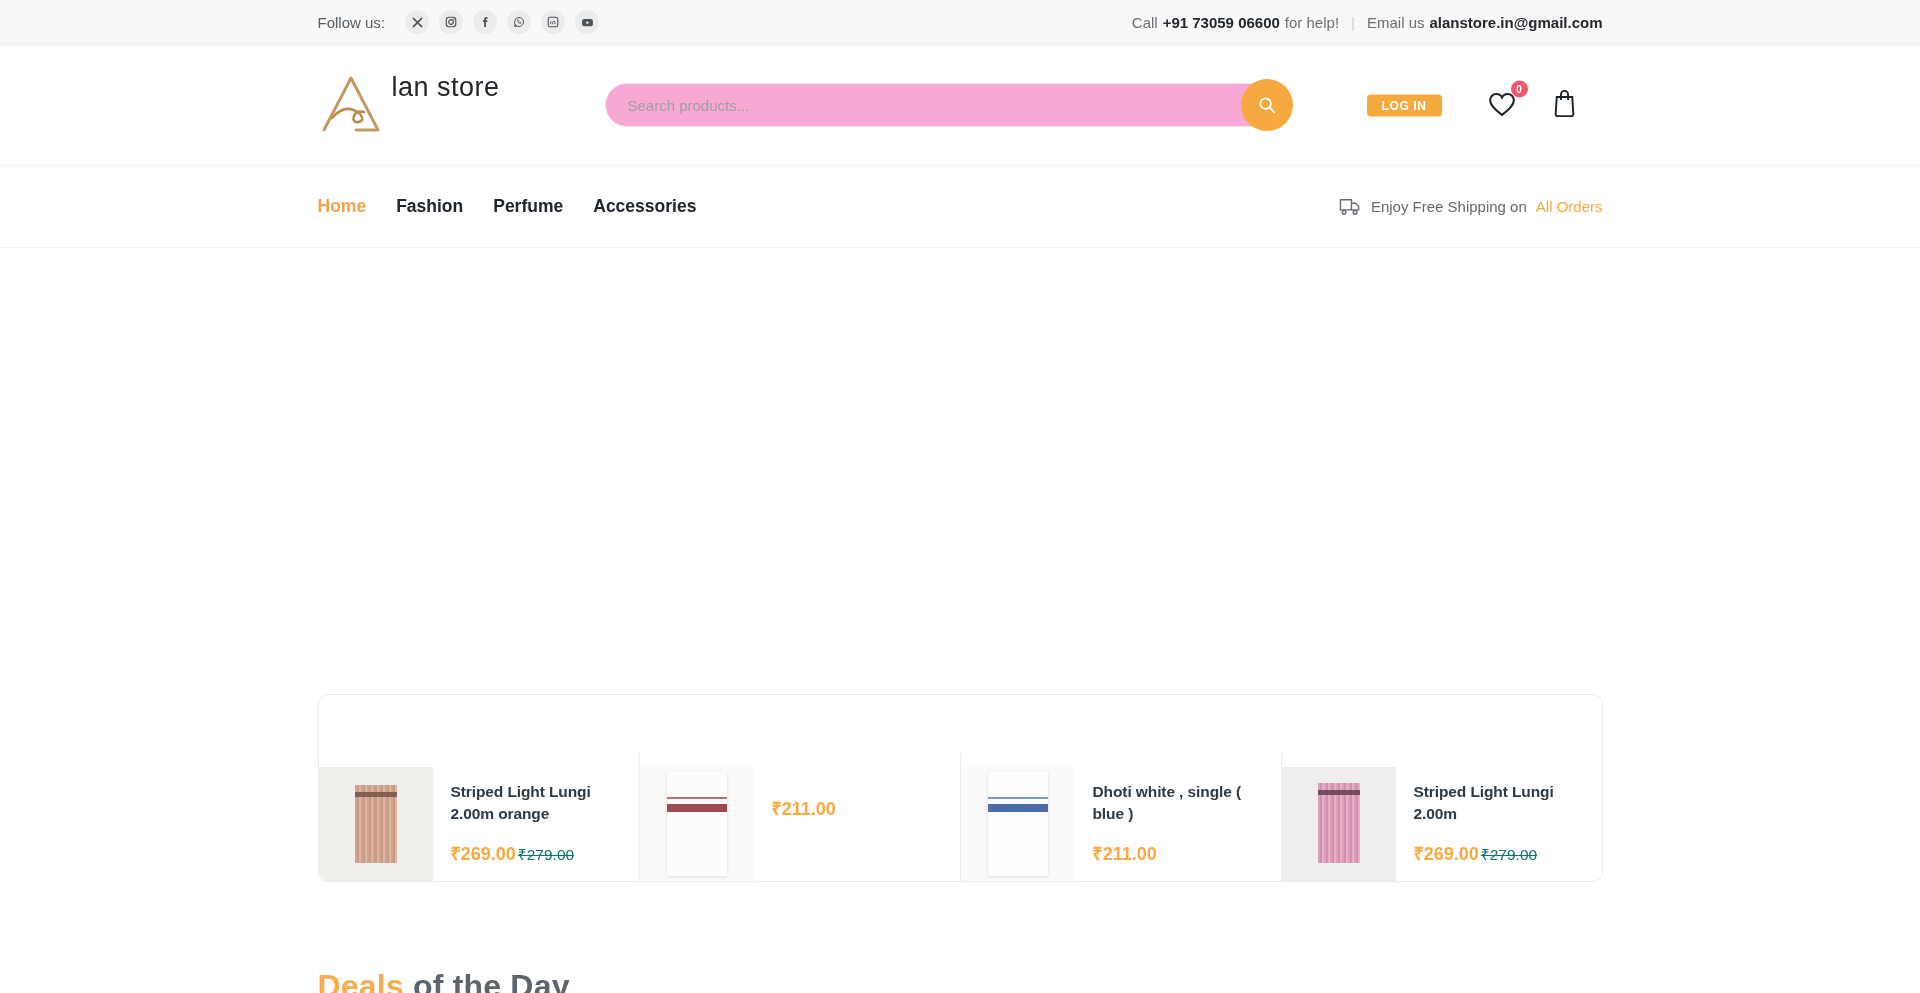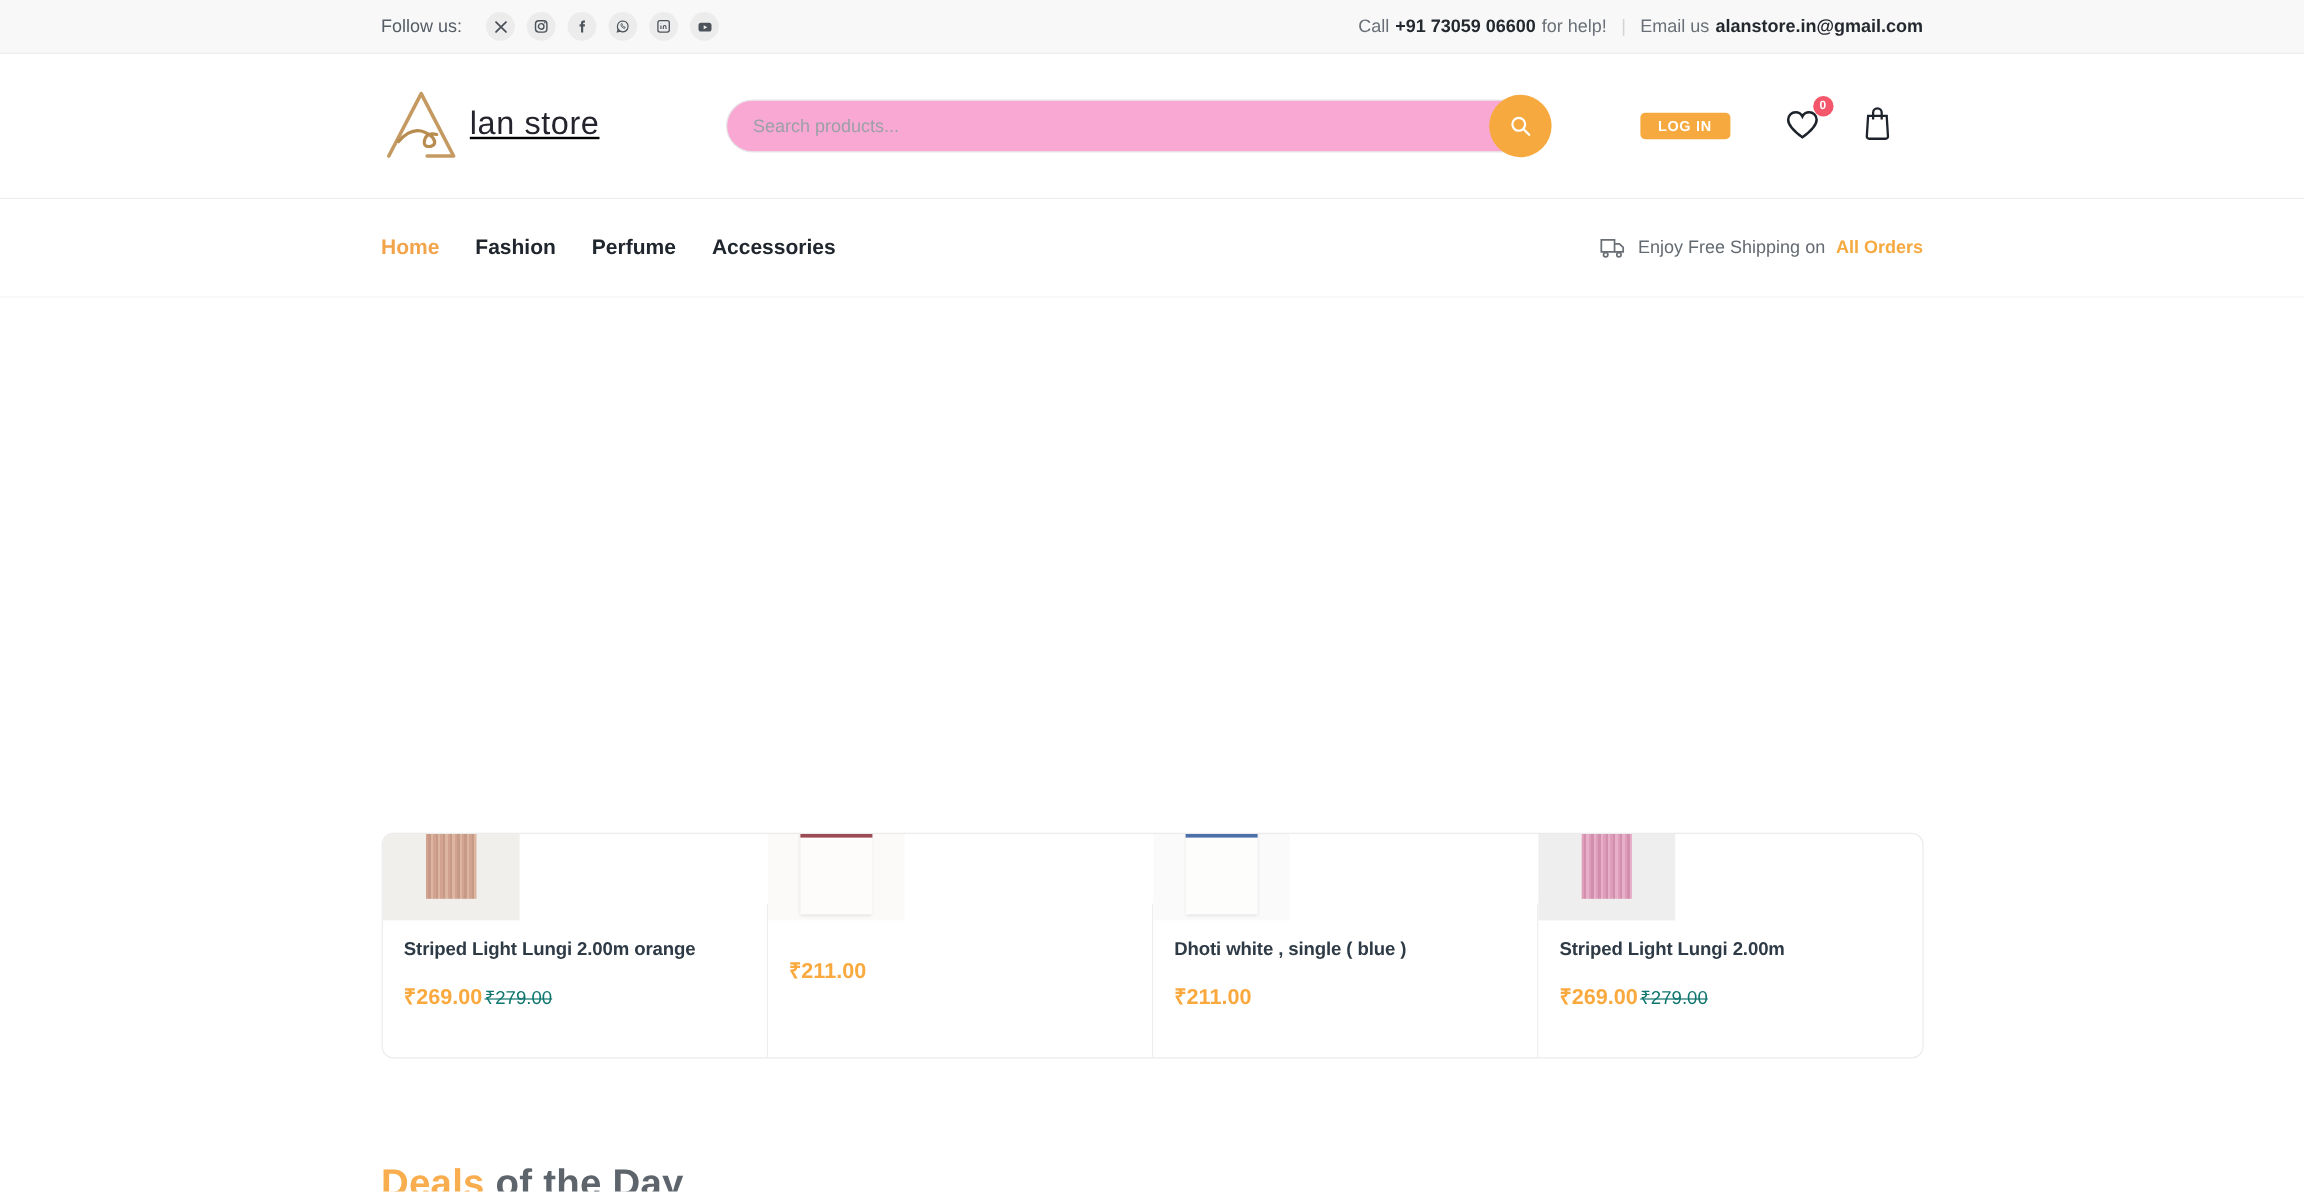--- a/index.html
+++ b/index.html
@@ -17,21 +17,21 @@
              align-items:center; justify-content:center; cursor:pointer; }
   .soc-btn svg { display:block; }
   .contact { display:flex; align-items:center; font-size:15px; color:#6a7077; }
   .contact b { color:#24292f; font-weight:700; margin:0 5px; }
   .contact .sep { color:#d3d3d3; margin:0 12px; }
   .contact .mail { color:#24292f; font-weight:700; margin-left:5px; }
 
   
   .header { height:121px; border-bottom:1px solid #ededed; background:#fff; }
   .header .container { height:120px; display:flex; align-items:center; }
-  .brand { display:flex; align-items:center; cursor:pointer;text-decoration:underline; }
+  .brand { display:flex; align-items:flex-start; cursor:pointer; }
   .brand-text { font-size:27px; color:#24252c; letter-spacing:.5px; margin-left:2px; padding-bottom:4px; }
   .search-wrap { position:absolute; left:287px; top:50%; transform:translateY(-50%);
                  width:687px; height:44px; border:1px solid #e7e7e7; border-radius:22px;
                  background:#f9a8d4; display:flex; align-items:center; }
   .search-wrap input { border:none; outline:none; background:transparent; width:580px;
                        margin-left:22px; font-size:15px; color:#333; font-family:"Liberation Sans",sans-serif; }
   .search-wrap input::placeholder { color:#9aa0a6; }
   .search-btn { position:absolute; right:-2px; top:50%; transform:translateY(-50%);
                 width:52px; height:52px; border-radius:50%; border:none; cursor:pointer;
                 display:flex; align-items:center; justify-content:center; }
@@ -46,31 +46,31 @@
                 display:flex; align-items:center; justify-content:center; }
   .cart { margin-left:32px; cursor:pointer; }
 
   
   .nav { height:82px; border-bottom:1px solid #f2f2f2; background:#fff; }
   .nav .container { height:81px; display:flex; align-items:center; justify-content:space-between; }
   .nav-links { display:flex; gap:30px; }
   .nav-link { font-size:17.5px; font-weight:700; color:#20262d; cursor:pointer; }
   .nav-link.active { color:#f2a44a; }
   .shipping { display:flex; align-items:flex-start; gap:9px; font-size:15px; color:#646a71; }
-  .shipping .hl { color:var(--accent); font-weight:700; }
+  .shipping .hl { color:var(--accent); font-weight:400; }
 
   
   .hero { height:446px; background:#fff; }
 
   
   .strip { width:1285px; margin:0 auto; height:188px; border:1px solid #ebebeb; border-radius:10px;
            display:flex; padding-top:58px; overflow:hidden; background:#fff; }
   .col { flex:1 1 0; display:flex; align-items:flex-end; }
   .col + .col { border-left:1px solid #eeedec; }
-  .card { display:flex; width:100%; cursor:pointer;flex-direction:column; }
+  .card { display:flex; width:100%; cursor:pointer; }
   .thumb { width:114px; height:114px; position:relative; flex:0 0 114px; }
   .fabric { position:absolute; left:50%; transform:translateX(-50%); }
   .fline, .fband { position:absolute; left:0; right:0; }
   .v-lungi-orange .thumb { background:#f1efec; }
   .v-lungi-orange .fabric { top:18px; width:42px; height:78px;
       background:repeating-linear-gradient(90deg,#d2a38e 0 2px,#c69a86 2px 4px,#ddb6a2 4px 6px); }
   .v-lungi-orange .fband { top:7px; height:5px; background:#6f4f3f; opacity:.8; }
   .v-dhoti-maroon .thumb { background:#fbfaf8; }
   .v-dhoti-maroon .fabric { top:5px; width:60px; height:104px; background:#fdfcfa;
       box-shadow:0 1px 3px rgba(0,0,0,.12); }

